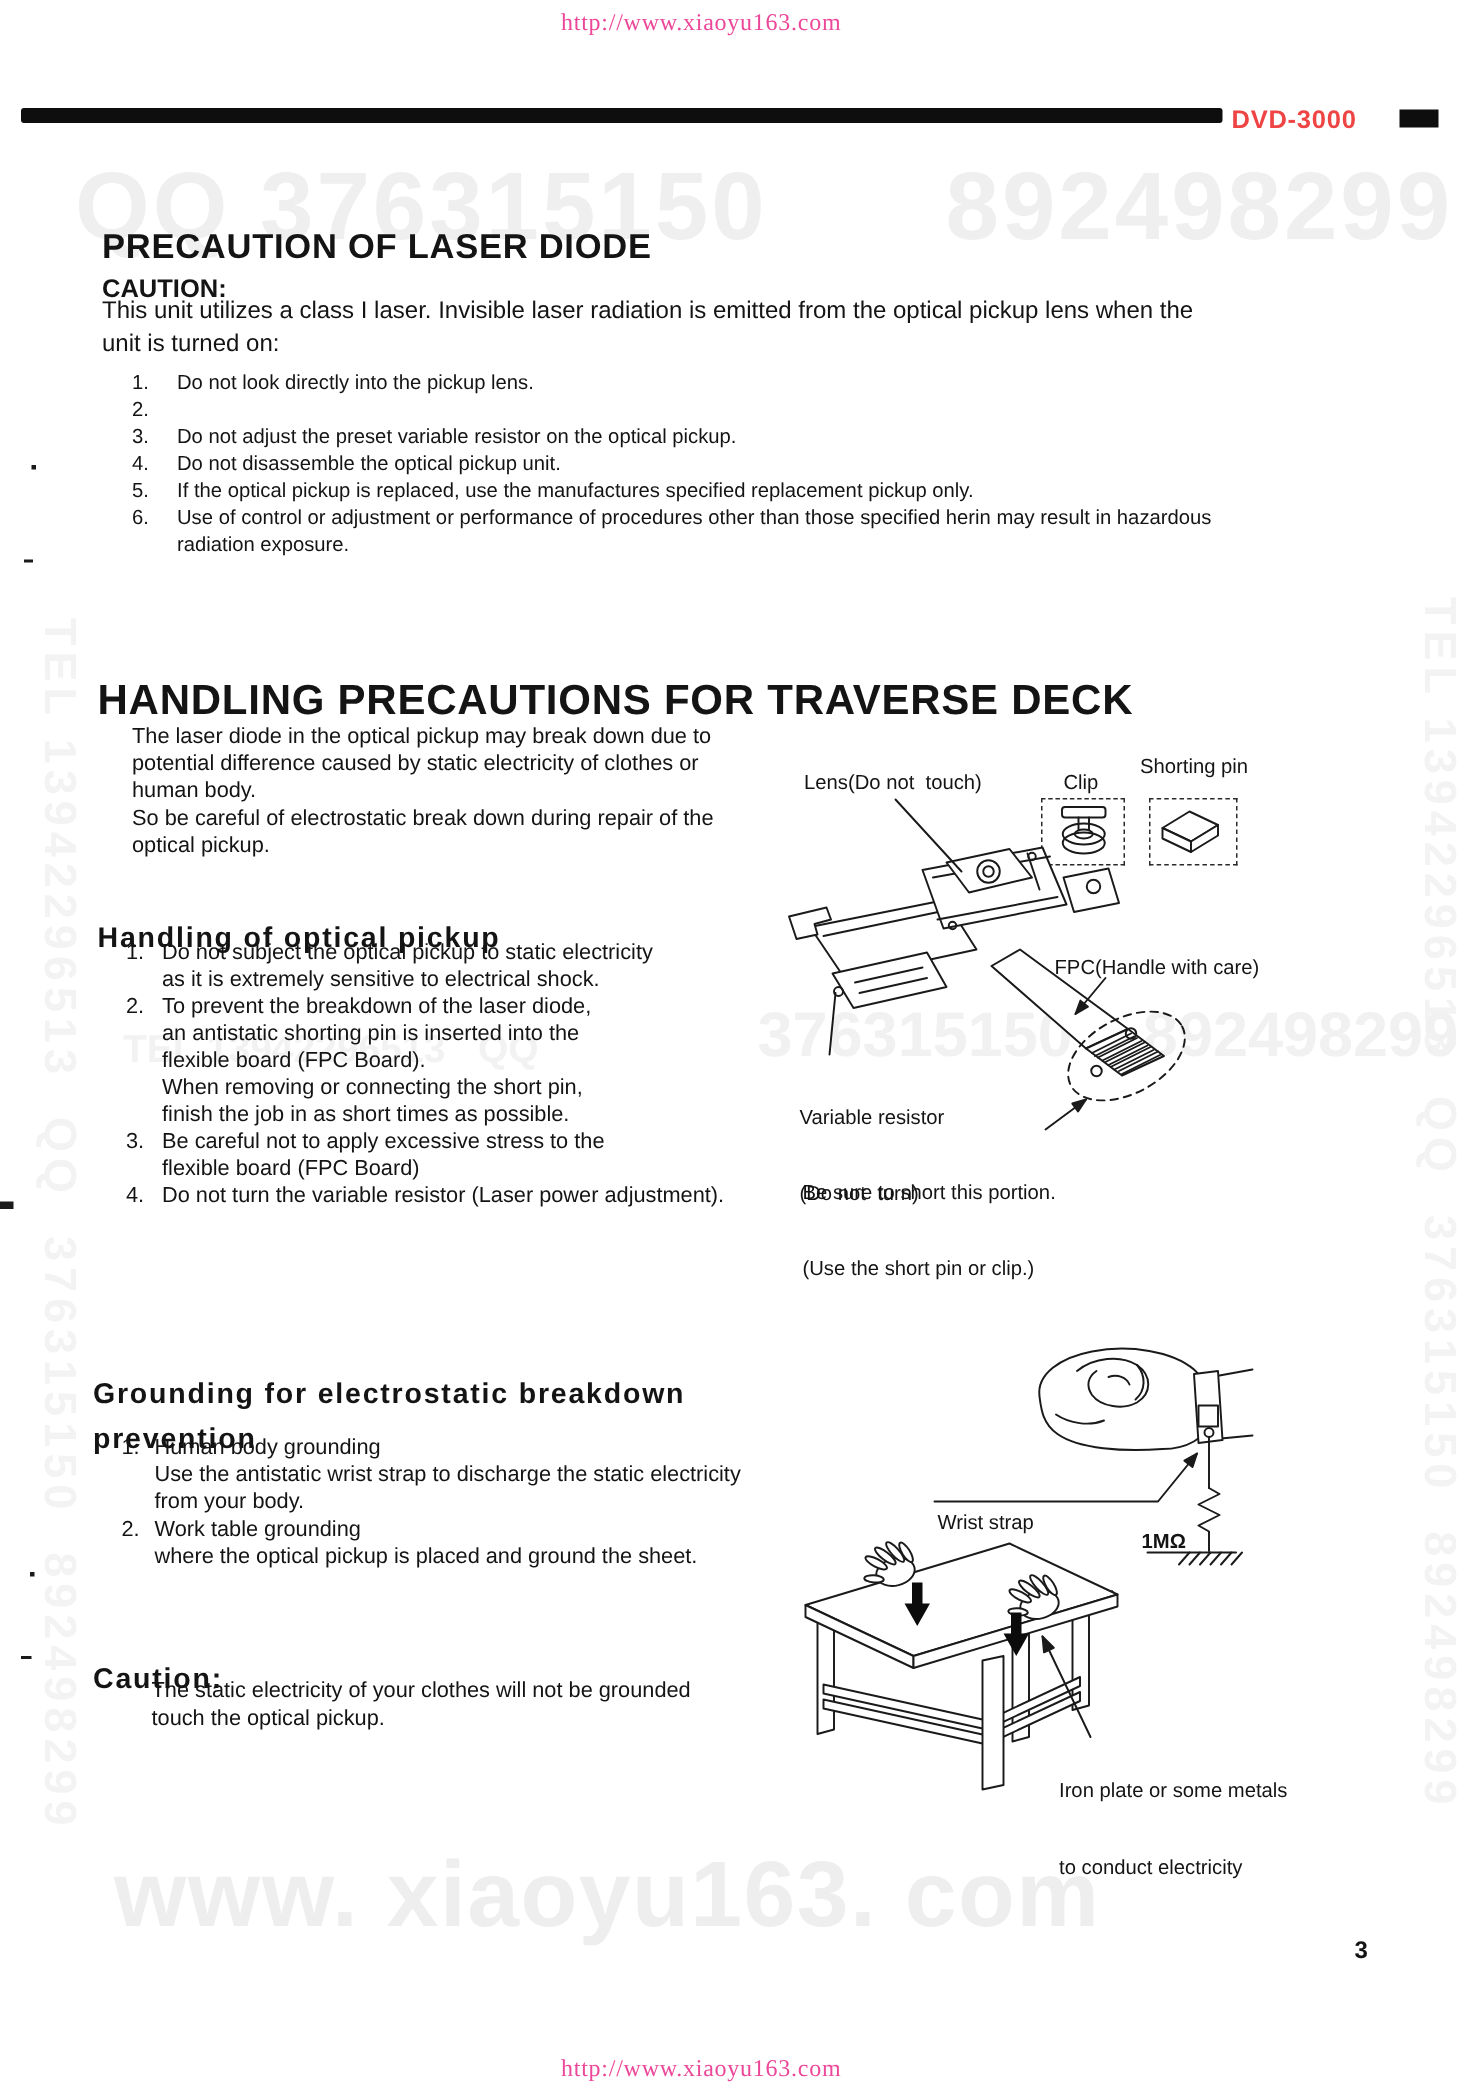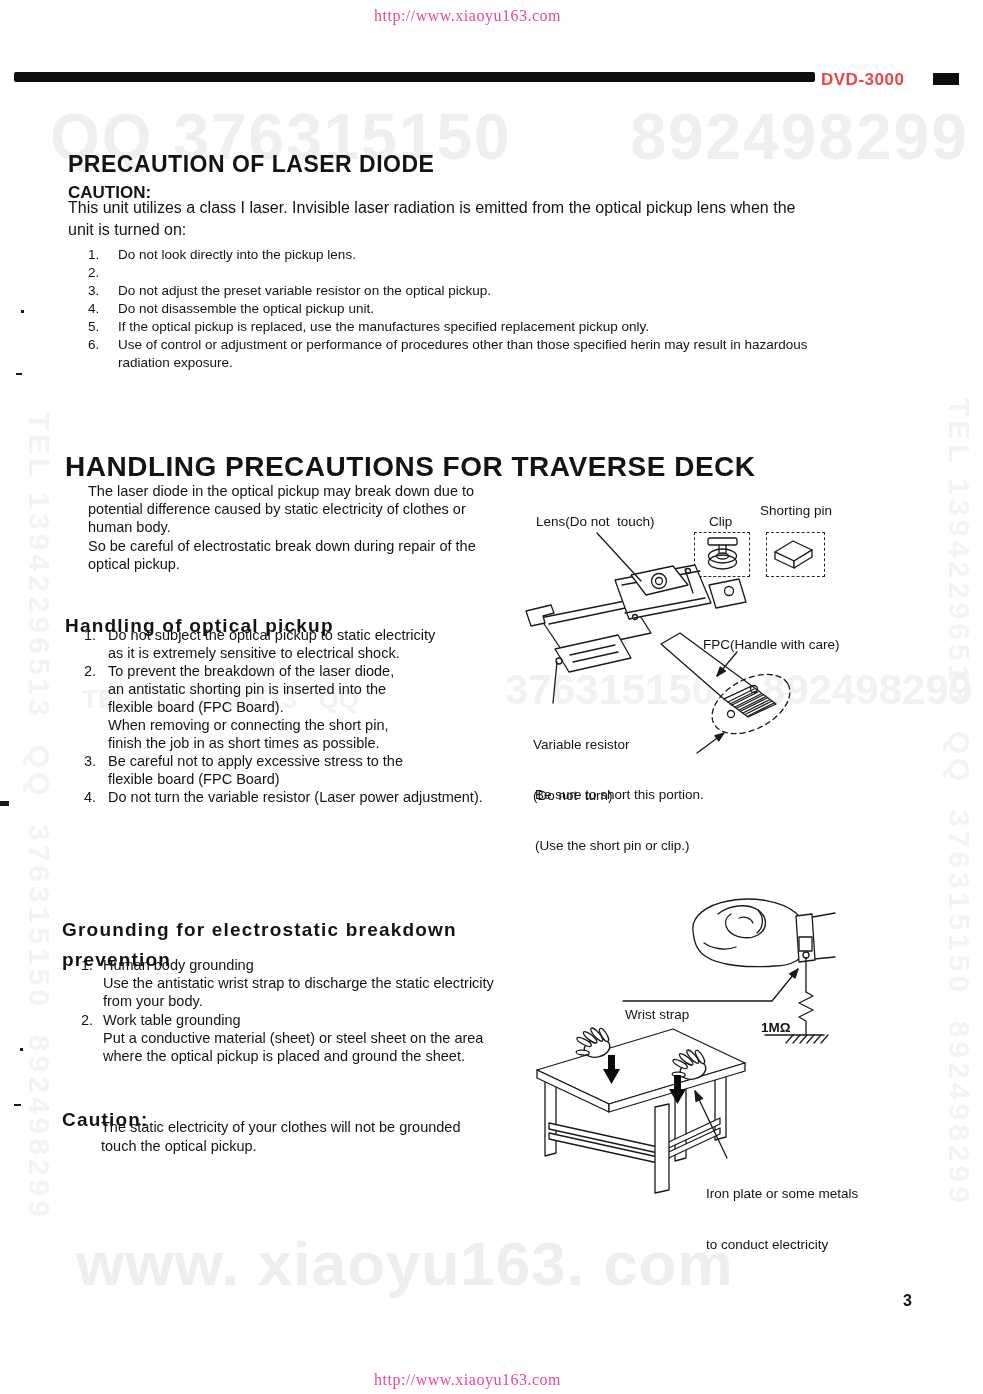--- a/index.html
+++ b/index.html
@@ -223,21 +223,20 @@
       <div>
         <div>Human body grounding</div>
         <div>Use the antistatic wrist strap to discharge the static electricity</div>
         <div>from your body.</div>
       </div>
     </div>
     <div class="row">
       <span class="num">2.</span>
       <div>
         <div>Work table grounding</div>
-        <div>Put a conductive material (sheet) or steel sheet on the area</div>
         <div>where the optical pickup is placed and ground the sheet.</div>
       </div>
     </div>
   </div>
 
   <h3 class="sub-title t-caution2">Caution:</h3>
   <div class="caution2-body">
     <div>The static electricity of your clothes will not be grounded</div>
     <div>touch the optical pickup.</div>
   </div>

